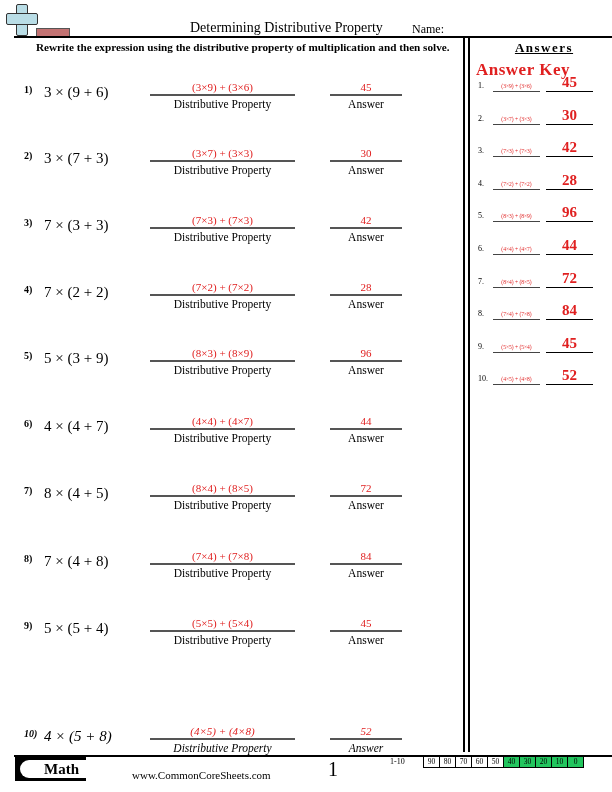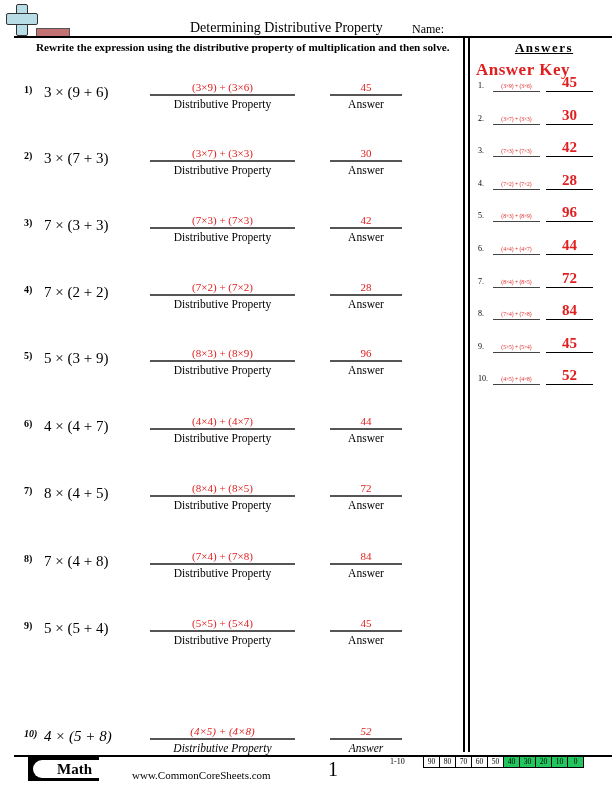--- a/index.html
+++ b/index.html
@@ -23,21 +23,21 @@
   .dp-val { font-size:11px; color:#e02020; height:14px; line-height:14px; border-bottom:2px solid #555; }
   .dp-lbl { font-size:11.5px; height:14px; line-height:16px; }
   .ans { position:absolute; left:330px; top:0; width:72px; text-align:center; }
 
   .key-row { position:absolute; left:478px; width:130px; height:20px; }
   .key-num { position:absolute; left:0; bottom:2px; font-size:8px; }
   .key-dp { position:absolute; left:15px; bottom:0; width:47px; text-align:center; font-size:5.5px; color:#e02020; border-bottom:1px solid #444; line-height:9px; }
   .key-ans { position:absolute; left:68px; bottom:0; width:47px; text-align:center; font-size:15px; font-weight:bold; color:#e02020; border-bottom:1px solid #000; line-height:18px; }
 
   .footer-line { position:absolute; left:14px; top:755px; width:598px; height:2px; background:#000; }
-  .math-box { position:absolute; left:28px; top:757px; width:71px; height:24px; background:#000; }
+  .math-box { position:absolute; left:15px; top:757px; width:71px; height:24px; background:#000; }
   .math-pill { position:absolute; left:5px; top:3px; width:83px; height:18px; background:#fff; border-radius:10px; text-align:center; font-weight:bold; font-size:15px; line-height:18px; }
   .site { position:absolute; left:132px; top:769px; font-size:11px;font-family:Liberation Serif, serif; }
   .page-num { position:absolute; left:328px; top:758px; font-size:20px; }
   .score-label { position:absolute; left:390px; top:757px; font-size:8px; line-height:10px; }
   .score-table { position:absolute; left:424px; top:756px; display:flex; }
   .score-cell { width:15px; height:10px; border:1px solid #000; margin-left:-1px; font-size:7.5px; text-align:center; line-height:10px; }
   .score-cell.hi { background:#22c55e; }
 </style>
 </head>
 <body>

